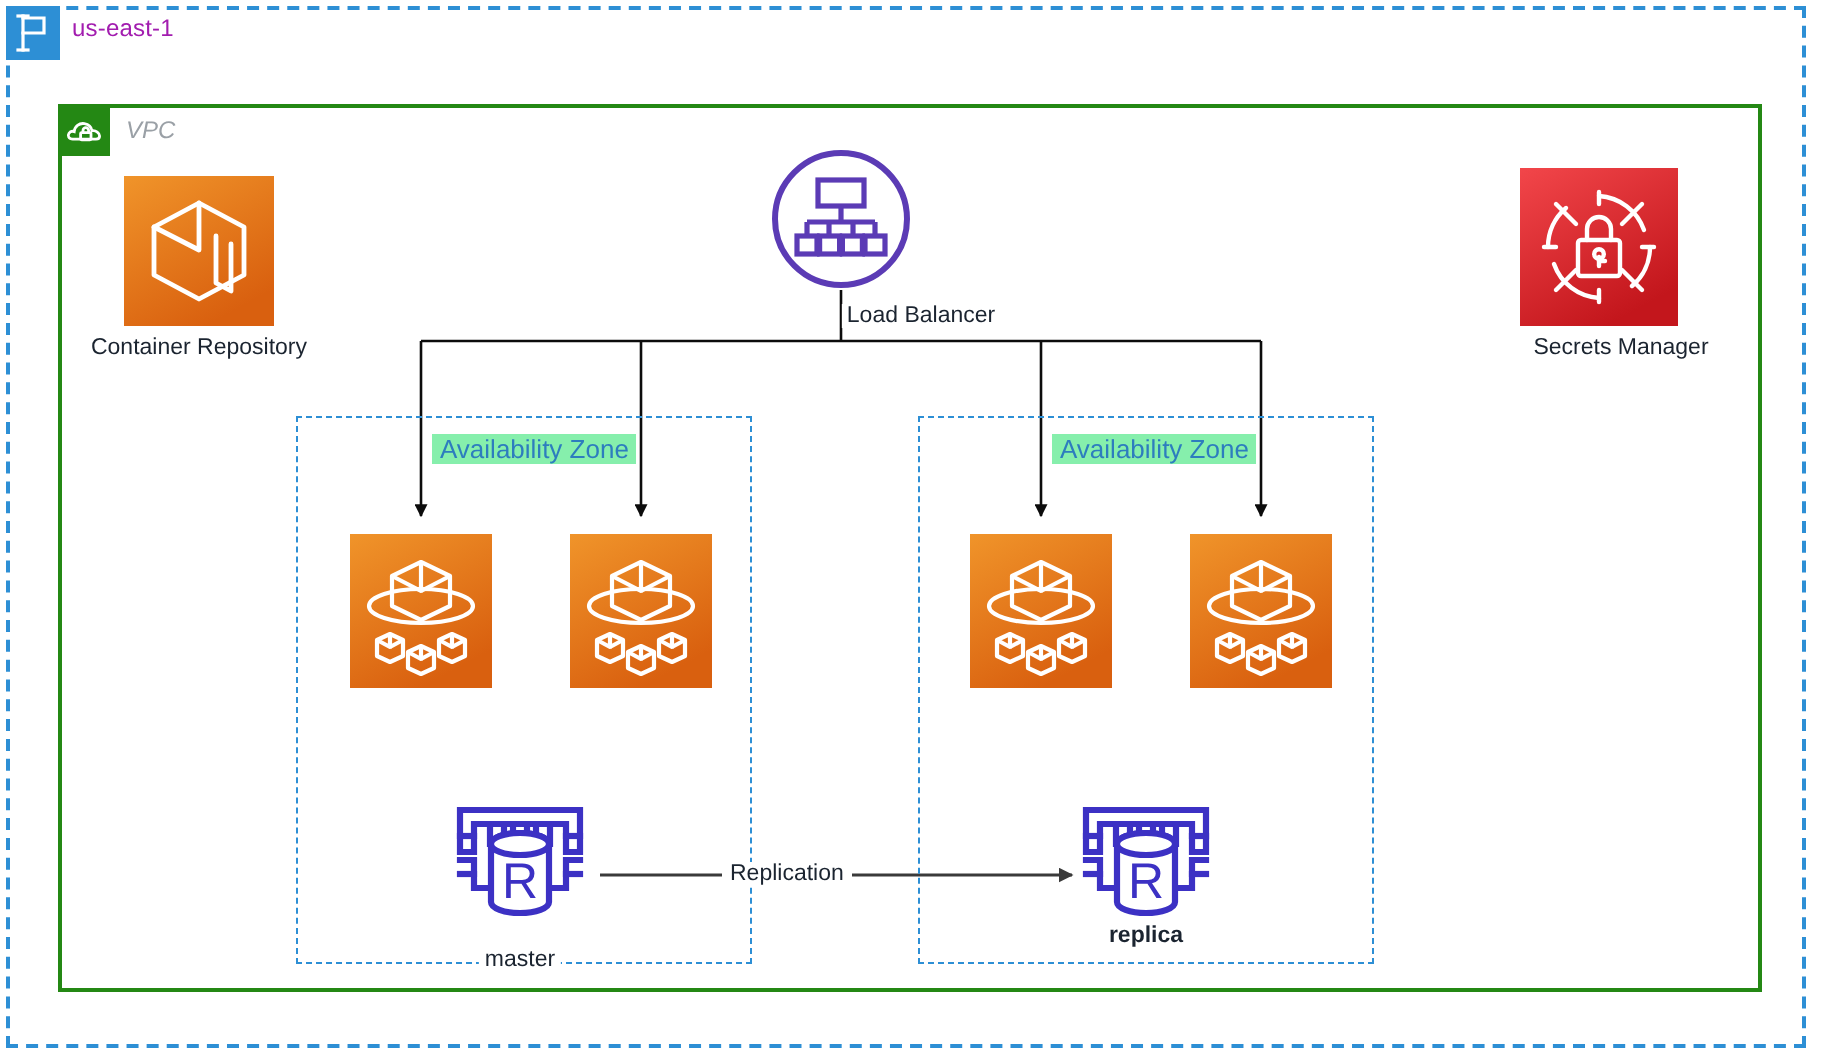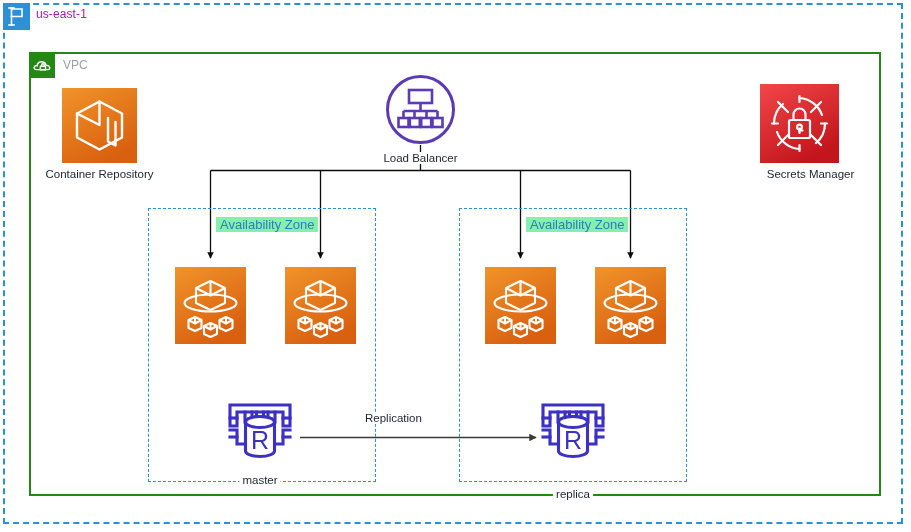--- a/index.html
+++ b/index.html
@@ -66,20 +66,21 @@
     height: 24px;
     background: #248814;
   }
   .vpc-label {
     position: absolute;
     left: 63px;
     top: 58px;
     font-size: 12px;
     color: #9aa0a6;
     white-space: nowrap;
+    font-style: italic;
   }
 
   
   .az-frame {
     position: absolute;
     border: 1px dashed #2d8fd5;
     box-sizing: border-box;
   }
   .az-label {
     position: absolute;
@@ -221,21 +222,21 @@
           <line x1="29.5" y1="37" x2="29.5" y2="44"></line>
           <line x1="41.5" y1="37" x2="41.5" y2="44"></line>
           <line x1="52.5" y1="37" x2="52.5" y2="44"></line>
           <rect x="13.5" y="44" width="10" height="9"></rect>
           <rect x="24.8" y="44" width="10" height="9"></rect>
           <rect x="36.2" y="44" width="10" height="9"></rect>
           <rect x="47.5" y="44" width="10" height="9"></rect>
         </g>
       </svg>
     </div>
-    <div class="node-caption" style="top:78px;">Load Balancer</div>
+    <div class="node-caption" style="top:78px;margin-left:40px;">Load Balancer</div>
   </div>
 
   <div class="node" style="left:760px; top:84px; width:79px; height:79px;padding-left:22px;">
     <div class="tile">
       <svg width="79" height="79" viewBox="0 0 79 79">
         <defs>
           <linearGradient id="smGrad" x1="0" y1="0" x2="0.55" y2="1">
             <stop offset="0%" stop-color="#f2464a"></stop>
             <stop offset="100%" stop-color="#c3161c"></stop>
           </linearGradient>
@@ -414,18 +415,18 @@
           <path d="M62 22 H69"></path>
           <path d="M62 41 H69"></path>
         </g>
         <g fill="#ffffff" stroke="#3c31c4" stroke-width="3.1">
           <path d="M24.5 26 a14.5 5.5 0 0 1 29 0 V55 a14.5 5.5 0 0 1 -29 0 Z"></path>
           <ellipse cx="39" cy="26" rx="14.5" ry="5.5"></ellipse>
         </g>
         <text x="39" y="53" text-anchor="middle" font-family="Liberation Sans, sans-serif" font-size="25" fill="#3c31c4">R</text>
       </svg>
     </div>
-    <div class="node-caption" style="top:92px;">replica</div>
-  </div>
-
-  <div class="edge-label" style="left:361px; top:412px;">Replication</div>
+    <div class="node-caption" style="top:66px;font-weight:bold;">replica</div>
+  </div>
+
+  <div class="edge-label" style="left:361px; top:431px;">Replication</div>
 
 </div>
 
 </body></html>

